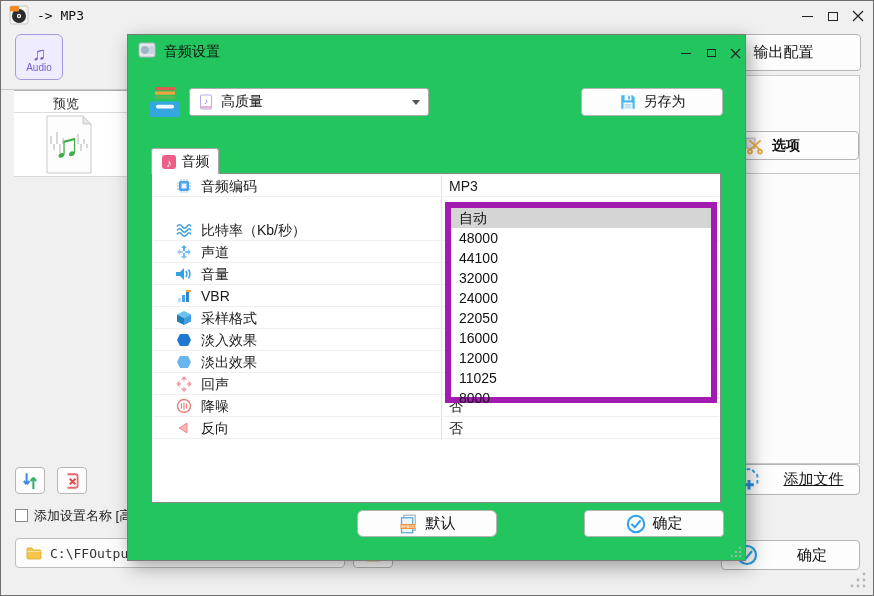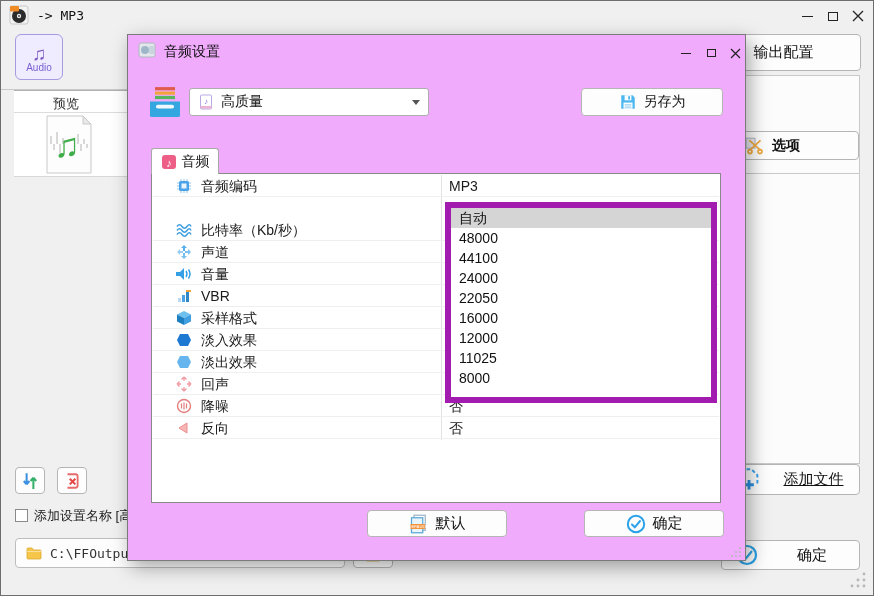--- a/index.html
+++ b/index.html
@@ -26,21 +26,21 @@
   .rpanel-div{left:600px;top:172px;width:259px;height:0;border-top:1px solid #c9c9c9;}
   .btn{background:#fdfdfd;border:1px solid #b5b5b5;border-radius:4px;display:flex;align-items:center;justify-content:center;font-size:15px;color:#111;cursor:default;}
   .btn .ic{display:flex;align-items:center;margin-right:7px;}
   .sq-btn{width:30px;height:27px;background:#fdfdfd;border:1px solid #b5b5b5;border-radius:4px;display:flex;align-items:center;justify-content:center;}
   .checkbox{left:14px;top:508px;width:13px;height:13px;background:#fff;border:1px solid #8a8a8a;}
   .chk-label{left:33px;top:506px;font-size:13px;color:#222;}
   .pathbar{left:14px;top:537px;width:330px;height:30px;background:#fdfdfd;border:1px solid #bdbdbd;border-radius:4px;display:flex;align-items:center;padding-left:10px;}
   .pathbar span{margin-left:8px;font-size:13px;color:#333;}
   .folder-btn{left:352px;top:540px;width:40px;height:27px;}
   
-  .dialog{left:126px;top:33px;width:619px;height:527px;background:#f0abfc;border:1px solid #7a7a7a;
+  .dialog{left:126px;top:33px;width:619px;height:527px;background:#22c55e;border:1px solid #7a7a7a;
     box-shadow:4px 6px 18px rgba(0,0,0,.35);z-index:10;}
   .dlg-title{left:36px;top:8px;font-size:14px;color:#111;}
   .dctl{top:10px;width:16px;height:16px;display:flex;align-items:center;justify-content:center;}
   .combo{left:61px;top:53px;width:240px;height:28px;background:#fff;border:1px solid #adadad;border-radius:3px;display:flex;align-items:center;padding:0 8px;}
   .combo .txt{margin-left:7px;font-size:14px;color:#111;flex:1;}
   .combo .arrow{width:0;height:0;border-left:4px solid transparent;border-right:4px solid transparent;border-top:5px solid #555;}
   .saveas{left:453px;top:53px;width:142px;height:28px;font-size:14px;}
   .tab{left:23px;top:113px;width:68px;height:26px;background:#fff;border:1px solid #a9a9a9;border-bottom:none;
     border-radius:3px 3px 0 0;display:flex;align-items:center;justify-content:center;z-index:2;font-size:14px;}
   .tab svg{margin-right:5px;}
@@ -381,29 +381,30 @@
           </span>
         <span class="rlabel">反向</span>
         <span class="rval">否</span>
       </div>
     </div>
 
     <div class="dropdown">
       <div class="dd-item sel">自动</div>
       <div class="dd-item">48000</div>
       <div class="dd-item">44100</div>
+      <div class="dd-item">32000</div>
       <div class="dd-item">24000</div>
       <div class="dd-item">22050</div>
       <div class="dd-item">16000</div>
       <div class="dd-item">12000</div>
       <div class="dd-item">11025</div>
       <div class="dd-item">8000</div>
     </div>
 
-    <div class="btn dlg-btn" style="left:239px;">
+    <div class="btn dlg-btn" style="left:229px;border-radius:6px;">
       <span class="ic">
         <svg width="20" height="20" viewBox="0 0 16 16">
             <rect x="4" y="1" width="9" height="12" fill="#fff" stroke="#9fb6c8"></rect>
             <rect x="2" y="3" width="9" height="12" fill="#eaf4fb" stroke="#58a8d8"></rect>
             <rect x="1" y="8" width="12" height="4" rx="0.8" fill="#f2953c"></rect>
             <text x="7" y="11.2" font-size="3.4" fill="#fff" text-anchor="middle">DEFAULT</text>
           </svg>
       </span>
       <span>默认</span>
     </div>

